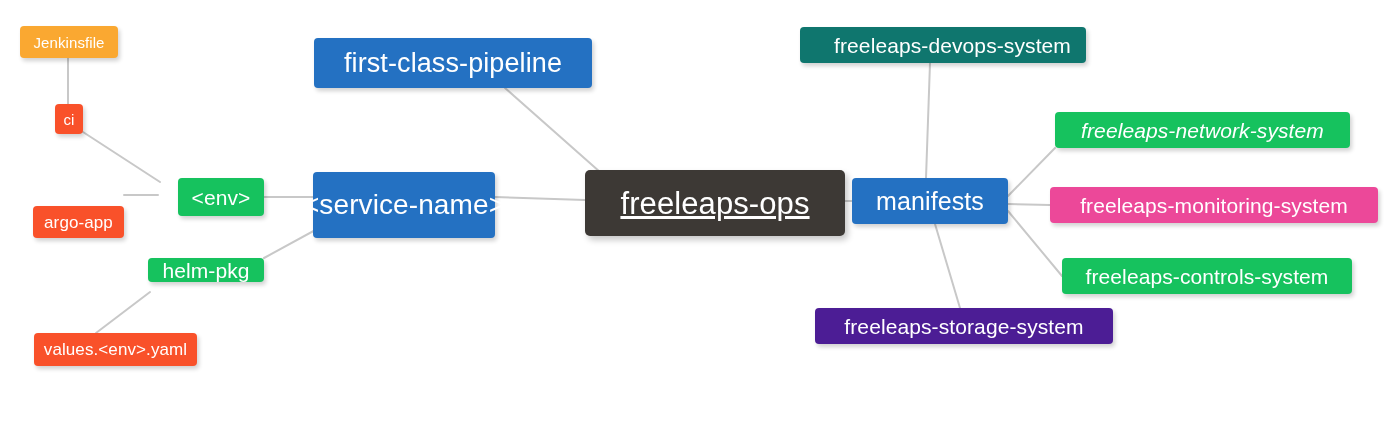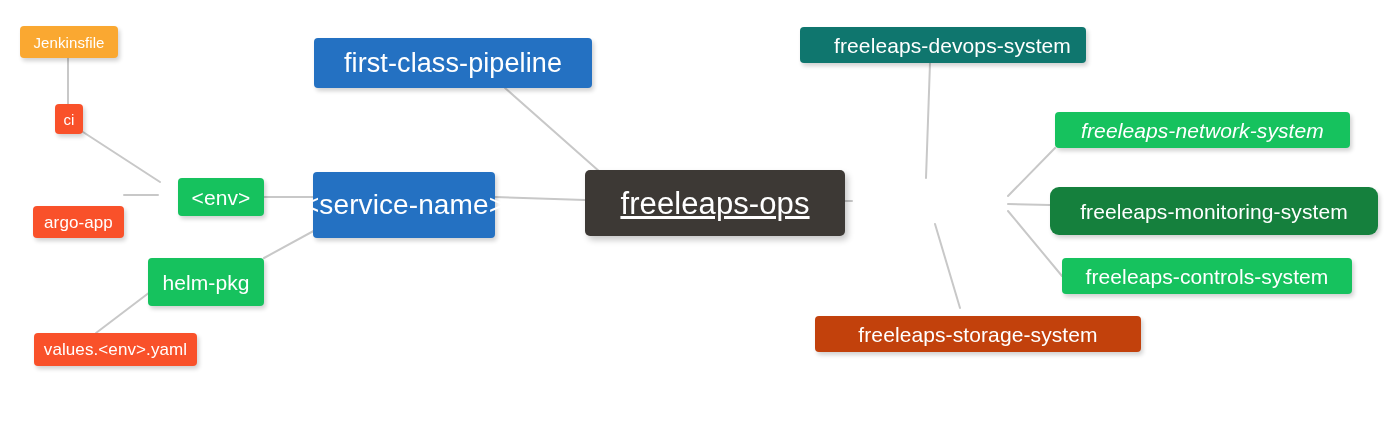--- a/index.html
+++ b/index.html
@@ -77,47 +77,50 @@
   <div id="node-layer">
       <div class="node root" style="left: 585px; top: 170px; width: 260px; height: 66px; background: rgb(61, 57, 53); font-size: 31px; text-decoration: underline;">
         <span>freeleaps-ops</span>
       </div>
       <div class="node" style="left: 313px; top: 172px; width: 182px; height: 66px; background: rgb(36, 113, 194); font-size: 28px;">
         <span>&lt;service-name&gt;</span>
       </div>
       <div class="node" style="left: 314px; top: 38px; width: 278px; height: 50px; background: rgb(36, 113, 194); font-size: 27px;">
         <span>first-class-pipeline</span>
       </div>
+      <div class="node" style="left: 852px; top: 178px; width: 156px; height: 46px; background: rgb(36, 113, 194); font-size: 25px;">
+        <span>manifests</span>
+      </div>
       <div class="node" style="left: 166px; top: 178px; width: 86px; height: 38px; background: rgb(22, 194, 94); font-size: 21px; margin-left: 12px;">
         <span>&lt;env&gt;</span>
       </div>
-      <div class="node" style="left: 148px; top: 258px; width: 116px; height: 48px; background: rgb(22, 194, 94); font-size: 21px;">
+      <div class="node" style="left: 148px; top: 258px; width: 116px; height: 24px; background: rgb(22, 194, 94); font-size: 21px;">
         <span>helm-pkg</span>
       </div>
       <div class="node" style="left: 20px; top: 26px; width: 98px; height: 32px; background: rgb(250, 168, 49); font-size: 15px; justify-content: center;">
         <span>Jenkinsfile</span>
       </div>
       <div class="node" style="left: 55px; top: 104px; width: 28px; height: 30px; background: rgb(249, 81, 42); font-size: 15px;">
         <span>ci</span>
       </div>
       <div class="node" style="left: 33px; top: 179px; width: 91px; height: 32px; background: rgb(249, 81, 42); font-size: 17px; margin-top: 27px;">
         <span>argo-app</span>
       </div>
       <div class="node" style="left: 10px; top: 333px; width: 163px; height: 33px; background: rgb(249, 81, 42); font-size: 17px; margin-left: 24px;">
         <span>values.&lt;env&gt;.yaml</span>
       </div>
       <div class="node" style="left: 800px; top: 27px; width: 286px; height: 36px; background: #0f766e; font-size: 21px; padding-left: 29px;">
         <span>freeleaps-devops-system</span>
       </div>
       <div class="node" style="left: 1055px; top: 112px; width: 295px; height: 36px; background: rgb(22, 194, 94); font-size: 21px; font-style: italic;">
         <span>freeleaps-network-system</span>
       </div>
-      <div class="node" style="left: 1050px; top: 187px; width: 328px; height: 48px; background: #15803d; font-size: 21px; border-radius: 9px;">
+      <div class="node" style="left: 1050px; top: 187px; width: 328px; height: 36px; background: #ec4899; font-size: 21px;">
         <span>freeleaps-monitoring-system</span>
       </div>
       <div class="node" style="left: 1062px; top: 258px; width: 290px; height: 36px; background: rgb(22, 194, 94); font-size: 21px;">
         <span>freeleaps-controls-system</span>
       </div>
-      <div class="node" style="left: 815px; top: 316px; width: 326px; height: 36px; background: #c2410c; font-size: 21px;">
+      <div class="node" style="left: 815px; top: 308px; width: 298px; height: 36px; background: #4c1d95; font-size: 21px;">
         <span>freeleaps-storage-system</span>
       </div>
     </div>
 </div>
 
 </body></html>

